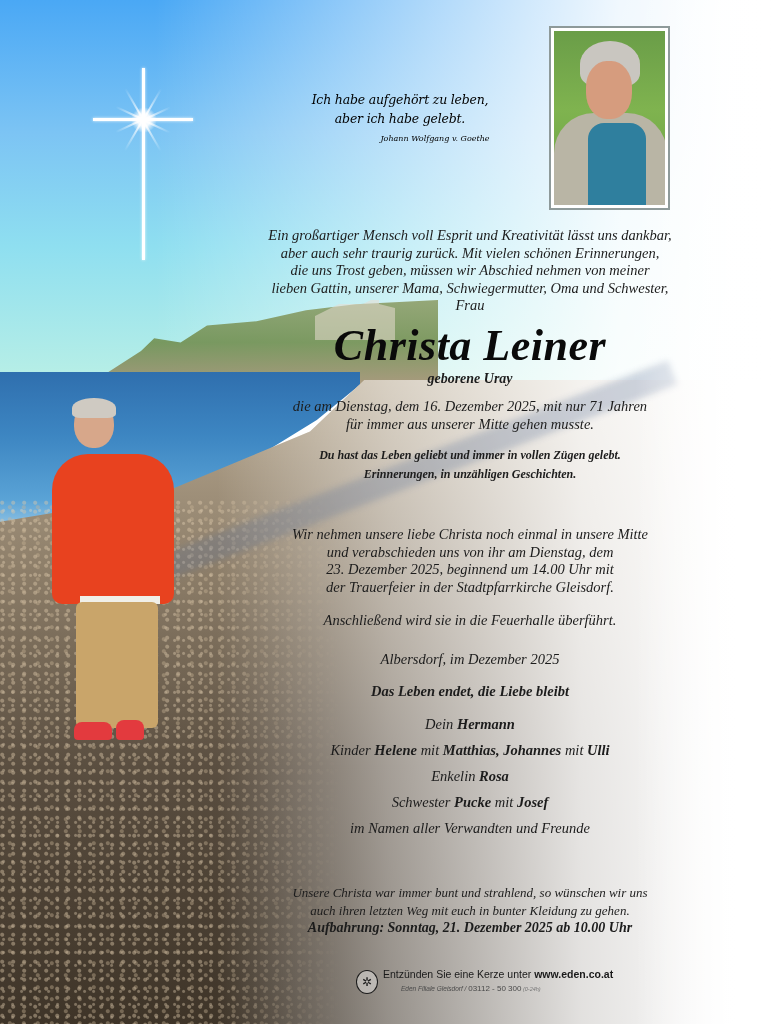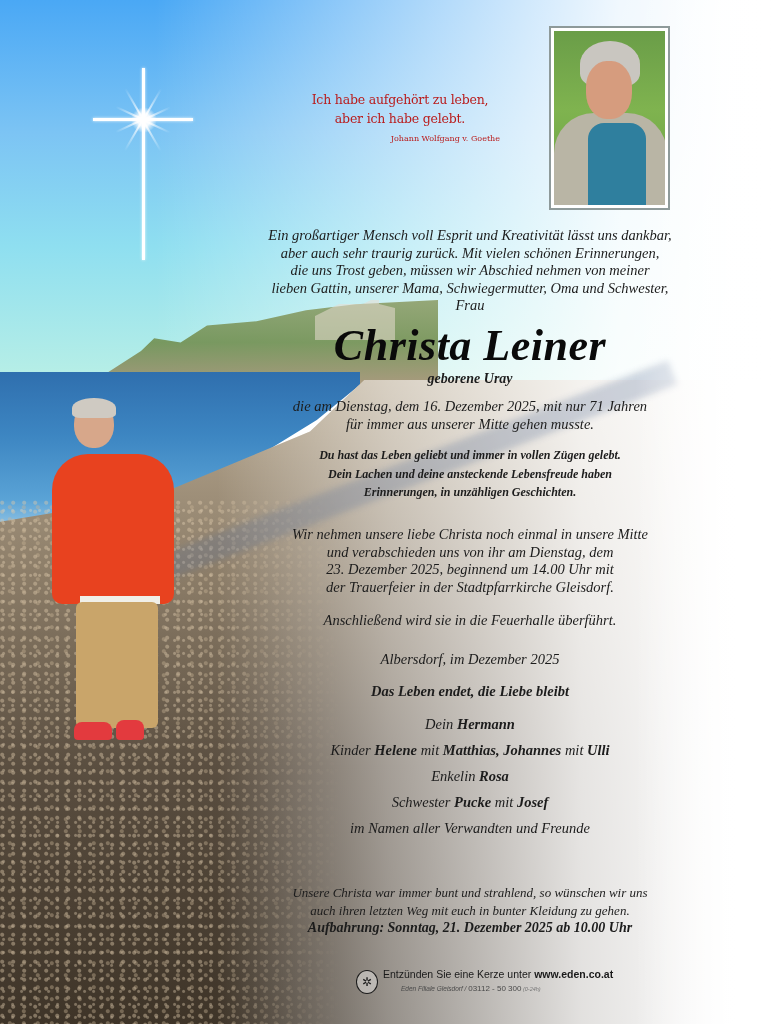--- a/index.html
+++ b/index.html
@@ -78,23 +78,23 @@
     
     .portrait { position: absolute; left: 549px; top: 26px; width: 121px; height: 184px; background: #ffffff; border: 2px solid #8e9a9a; box-sizing: border-box; padding: 3px; }
     .portrait .photo { position: relative; width: 100%; height: 100%; overflow: hidden; background: linear-gradient(180deg, #6a9d48 0%, #7fb34f 45%, #6aa244 100%); }
     .portrait .p-hair { position: absolute; left: 26px; top: 10px; width: 60px; height: 46px; border-radius: 50% 50% 30% 30%; background: #c9c6c0; }
     .portrait .p-face { position: absolute; left: 32px; top: 30px; width: 46px; height: 58px; border-radius: 45%; background: #d69c7e; }
     .portrait .p-scarf { position: absolute; left: 0; top: 82px; width: 113px; height: 100px; background: #b9b5a5; border-radius: 40px 40px 0 0; }
     .portrait .p-sweater { position: absolute; left: 34px; top: 92px; width: 58px; height: 86px; background: #2f7f9e; border-radius: 16px 16px 0 0; }
 
     
     .txt { position: absolute; left: 230px; width: 480px; text-align: center; color: #1c1c1c; font-family: "Liberation Serif", "DejaVu Serif", serif; font-style: italic; }
-    .quote { position: absolute; left: 300px; top: 90px; width: 200px; text-align: center; font-family: "DejaVu Serif", serif; color: #b91c1c; }
+    .quote { position: absolute; left: 300px; top: 90px; width: 200px; text-align: center; font-family: "DejaVu Serif", serif; font-style: italic; color: #000000; }
     .quote .l { font-size: 12.5px; line-height: 19px; letter-spacing: -0.2px; }
-    .quote .author { font-size: 8px; margin-top: 6px; padding-left: 70px; text-align: right; }
+    .quote .author { font-size: 8px; margin-top: 6px; padding-left: 70px; text-align: center; }
 
     .intro { top: 227px; font-size: 14.5px; line-height: 17.5px; }
     .name { top: 320px; font-size: 44px; font-weight: bold; line-height: 52px; color: #0a0a0a; letter-spacing: 0.5px; }
     .maiden { top: 371px; font-size: 14px; font-weight: bold; }
     .death { top: 398px; font-size: 14.5px; line-height: 17.5px; }
     .bold-block { top: 446px; font-size: 12px; line-height: 18.5px; font-weight: bold; }
     .service { top: 526px; font-size: 14.5px; line-height: 17.5px; }
     .transfer { top: 612px; font-size: 14.5px; font-style: italic; }
     .place { top: 651px; font-size: 14.5px; }
     .motto { top: 683px; font-size: 14.5px; font-weight: bold; }
@@ -177,21 +177,20 @@
   <div class="txt name">Christa Leiner</div>
   <div class="txt maiden">geborene Uray</div>
 
   <div class="txt death">
     <span class="block">die am Dienstag, dem 16. Dezember 2025, mit nur 71 Jahren</span>
     <span class="block">für immer aus unserer Mitte gehen musste.</span>
   </div>
 
   <div class="txt bold-block">
     <span class="block">Du hast das Leben geliebt und immer in vollen Zügen gelebt.</span>
-    <span class="block">Dein Lachen und deine ansteckende Lebensfreude haben</span>
     <span class="block">Erinnerungen, in unzähligen Geschichten.</span>
   </div>
 
   <div class="txt service">
     <span class="block">Wir nehmen unsere liebe Christa noch einmal in unsere Mitte</span>
     <span class="block">und verabschieden uns von ihr am Dienstag, dem</span>
     <span class="block">23. Dezember 2025, beginnend um 14.00 Uhr mit</span>
     <span class="block">der Trauerfeier in der Stadtpfarrkirche Gleisdorf.</span>
   </div>
   <div class="txt transfer">Anschließend wird sie in die Feuerhalle überführt.</div>

